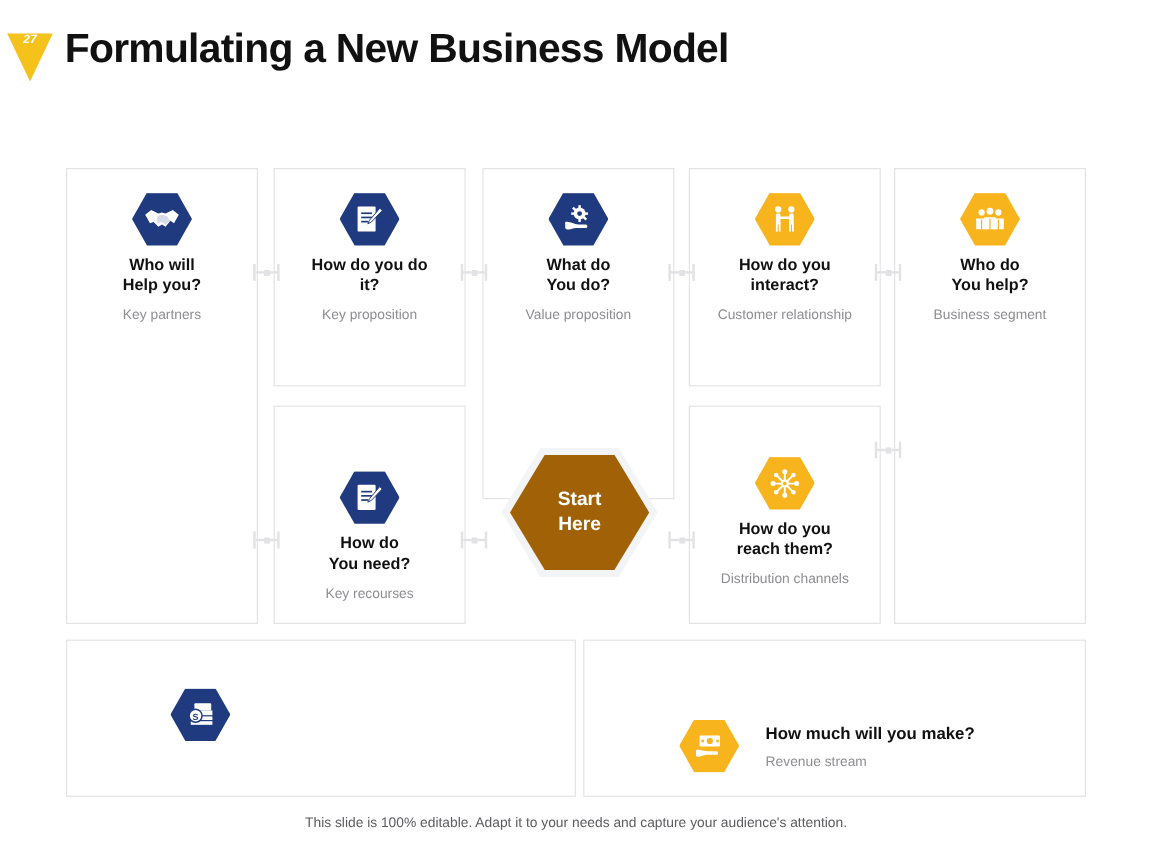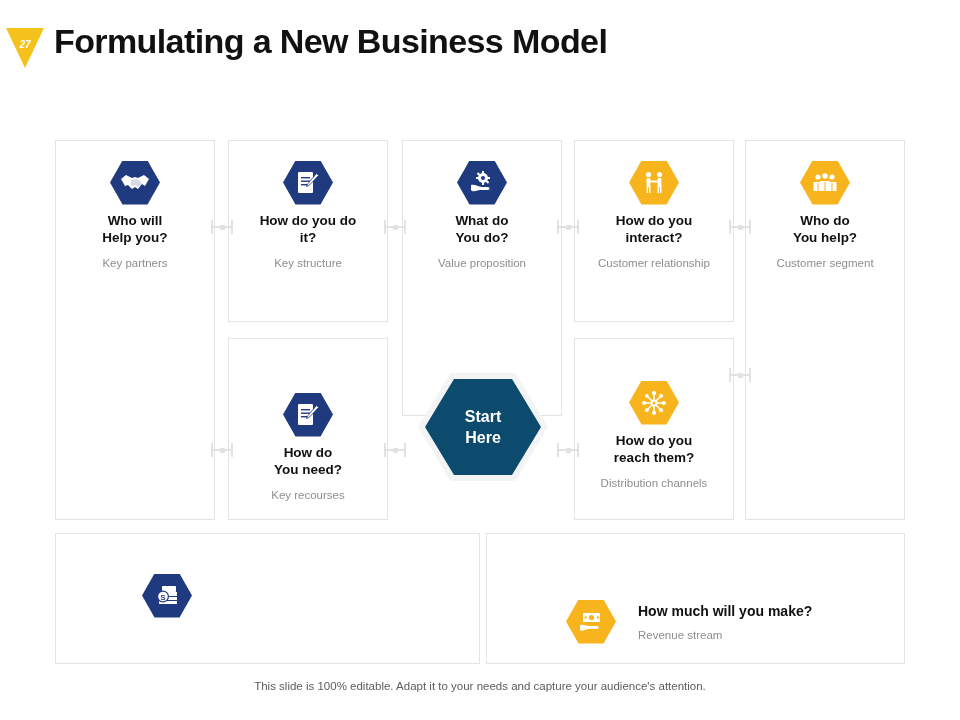--- a/index.html
+++ b/index.html
@@ -30,21 +30,21 @@
   .logo-tri {
     position: absolute;
     left: 0; top: 0;
     width: 0; height: 0;
     border-left: 19px solid transparent;
     border-right: 19px solid transparent;
     border-top: 40px solid #f5c21b;
   }
   .logo-num {
     position: absolute;
-    left: 0; top: 11px;
+    left: 0; top: 0;
     width: 38px;
     text-align: center;
     font-size: 10px;
     font-weight: bold;
     font-style: italic;
     color: #ffffff;
     letter-spacing: 0px;
   }
   .page-title {
     position: absolute;
@@ -128,21 +128,21 @@
     position: absolute;
     left: 0; top: 0;
     width: 130px; height: 108px;
     background: #f3f4f6;
     clip-path: polygon(25% 0%, 75% 0%, 100% 50%, 75% 100%, 25% 100%, 0% 50%);
   }
   .start-hex .sh-inner {
     position: absolute;
     left: 7px; top: 6px;
     width: 116px; height: 96px;
-    background: #0c4a6e;
+    background: #a16207;
     clip-path: polygon(25% 0%, 75% 0%, 100% 50%, 75% 100%, 25% 100%, 0% 50%);
     display: flex;
     flex-direction: column;
     align-items: center;
     justify-content: center;
   }
   .start-hex .sh-label {
     color: #ffffff;
     font-size: 16px;
     font-weight: bold;
@@ -243,21 +243,21 @@
             <rect x="2" y="2" width="15" height="21" rx="1" fill="#ffffff"></rect>
             <rect x="5" y="7" width="9" height="1.4" fill="#1f3a7e"></rect>
             <rect x="5" y="10.5" width="9" height="1.4" fill="#1f3a7e"></rect>
             <rect x="5" y="14" width="6" height="1.4" fill="#1f3a7e"></rect>
             <path d="M20.5 3.5 L22.5 5.5 L13.5 15 L10.5 16.5 L12 13.5 Z" fill="#ffffff" stroke="#1f3a7e" stroke-width="0.8"></path>
           </svg>
         </div>
       </div>
       <div class="card-title">How do you do
 it?</div>
-      <div class="card-sub">Key structure</div>
+      <div class="card-sub">Key proposition</div>
     </div>
   </div>
 
   <div class="card" style="left:228px; top:338px; width:160px; height:182px;">
     <div class="card-inner-top" style="top:50px;">
       <div class="hex">
         <div class="hex-outer"></div>
         <div class="hex-inner blue">
           <svg width="24" height="26" viewBox="0 0 24 26" aria-hidden="true">
             <rect x="2" y="2" width="15" height="21" rx="1" fill="#ffffff"></rect>
@@ -388,21 +388,21 @@
             <g stroke="#f7b41c" stroke-width="1">
               <line x1="7" y1="11" x2="7" y2="19"></line>
               <line x1="14" y1="10" x2="14" y2="19"></line>
               <line x1="21" y1="11" x2="21" y2="19"></line>
             </g>
           </svg>
         </div>
       </div>
       <div class="card-title">Who do
 You help?</div>
-      <div class="card-sub">Customer segment</div>
+      <div class="card-sub">Business segment</div>
     </div>
   </div>
 
   <div class="connector" style="left:211px; top:220px; width:22px;">
     <div class="cap"></div>
       <div class="bar"></div>
       <div class="dot"></div>
       <div class="bar"></div>
       <div class="cap"></div>
   </div>

